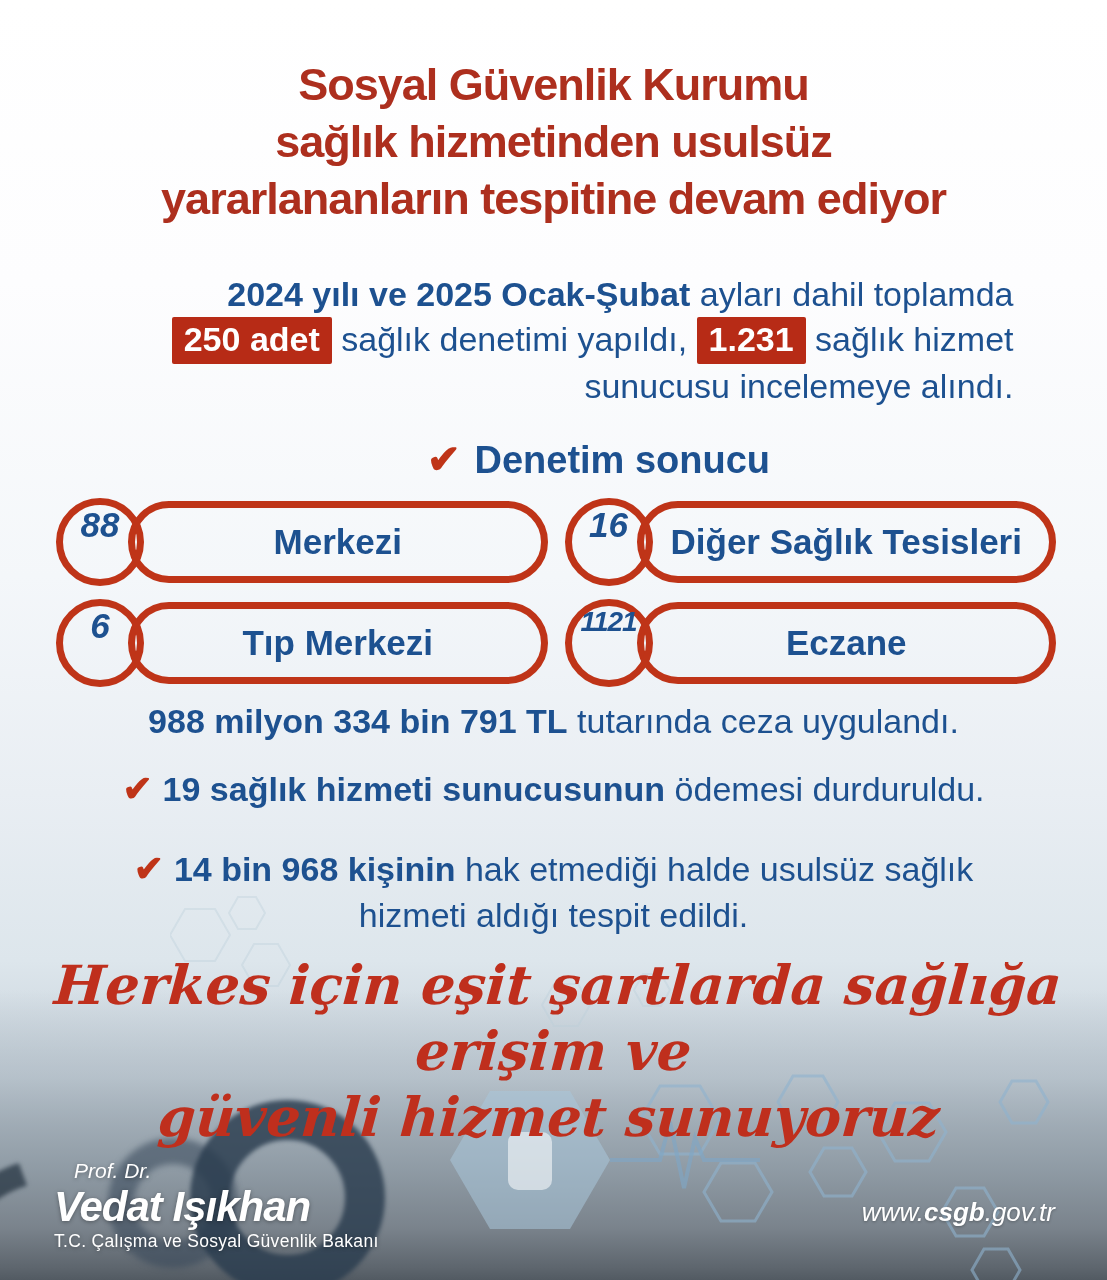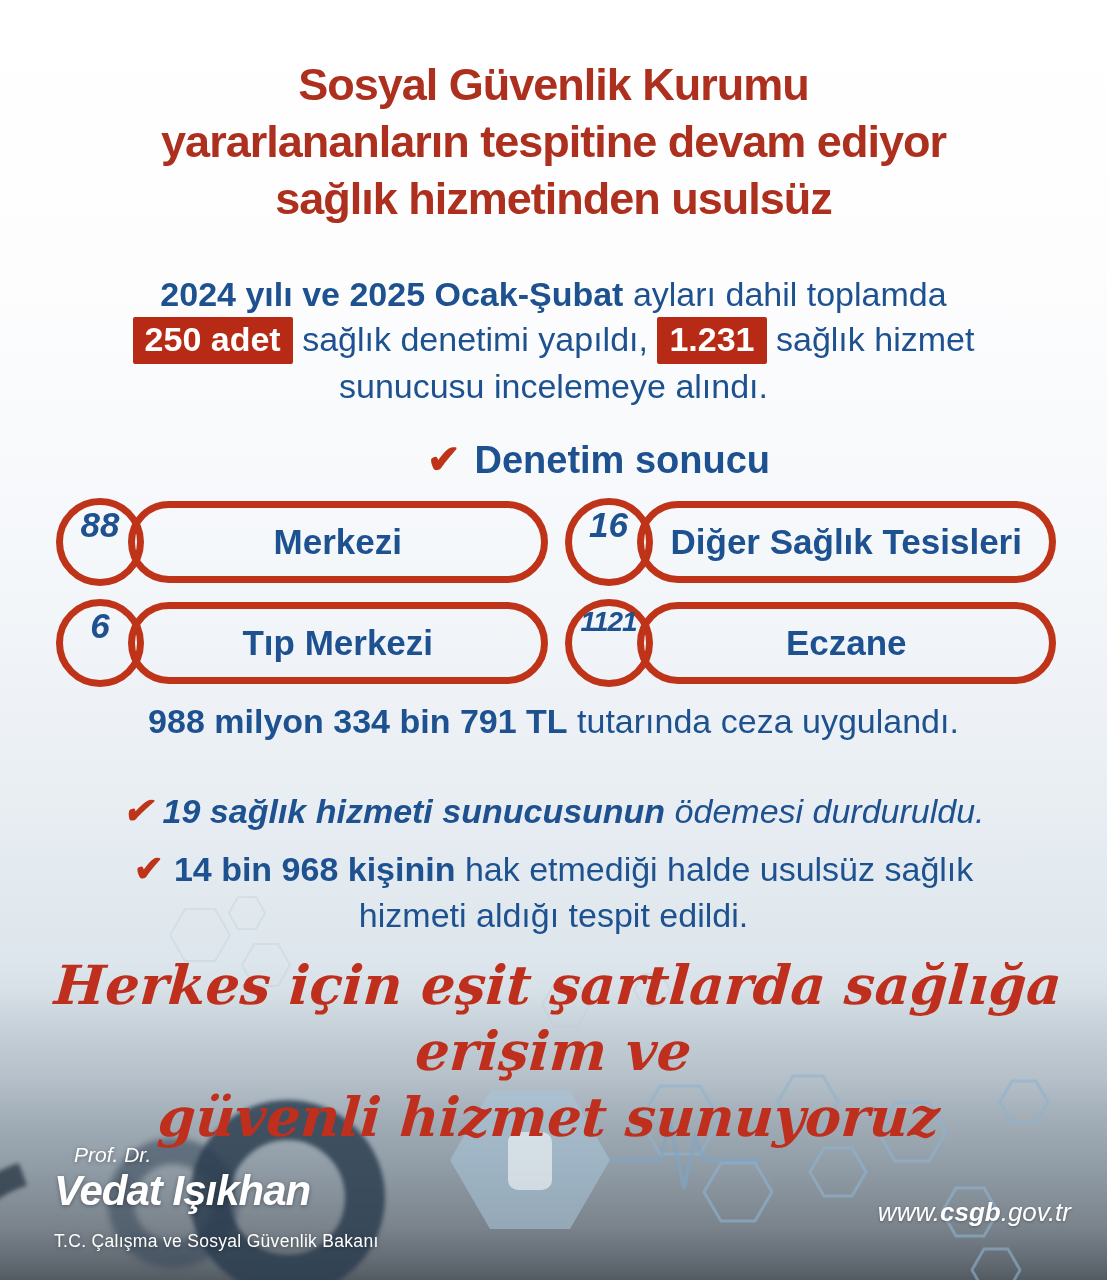--- a/index.html
+++ b/index.html
@@ -22,21 +22,21 @@
   .steth-tube  { position:absolute; left:-70px; top:1160px; width:300px; height:260px;
     border:24px solid rgba(38,52,66,.75); border-radius:50%;
     border-top-color:transparent; border-right-color:transparent;
     transform:rotate(25deg); filter:blur(2px); }
   .faint-hexes { position:absolute; left:170px; top:895px; opacity:.5; }
 
   
   .title { position:absolute; top:56px; width:100%; text-align:center;
     color:#ad2f1e; font-weight:bold; font-size:45px; line-height:57px; letter-spacing:-1px; }
   .intro { position:absolute; top:272px; left:50%; transform:translateX(-50%);
-    width:920px; text-align:center; color:#1d5190; font-size:34px; line-height:45px; }
+    width:920px; text-align:right; color:#1d5190; font-size:34px; line-height:45px; }
   .intro b { font-weight:bold; }
   .hl { display:inline-block; background:#b72b16; color:#ffffff; font-weight:bold;
     padding:0 12px 2px 12px; border-radius:2px; }
 
   .section-heading { position:absolute; top:436px; width:100%; text-align:center;
     color:#1d5190; font-weight:bold; font-size:38px;margin-left:45px; }
   .check { color:#bf3418; font-size:40px; font-weight:bold; margin-right:14px; }
 
   .stats { position:absolute; top:498px; left:56px; width:1000px; }
   .stats-row { display:flex; align-items:center; margin-bottom:13px; }
@@ -51,34 +51,34 @@
     color:#1d5190; font-weight:bold; font-size:35px; }
 
   .penalty { position:absolute; top:702px; width:100%; text-align:center;
     color:#1d5190; font-size:34px; }
   .penalty b { font-weight:bold; }
 
   .bullet { position:absolute; width:100%; text-align:center;
     color:#1d5190; font-size:34px; line-height:46px; }
   .bullet b { font-weight:bold; }
   .bullet .check { font-size:36px; margin-right:10px; }
-  .bullet-1 { top:788px;font-style:italic; }
+  .bullet-1 { top:766px; }
   .bullet-2 { top:846px; left:50%; transform:translateX(-50%); width:880px; }
 
   .slogan { position:absolute; top:952px; width:100%; text-align:center;
     color:#bf2f1d; font-family:"DejaVu Serif", serif; font-style:italic; font-weight:bold;
     font-size:54px; line-height:66px; transform:skewX(-4deg); }
 
   .footer-left { position:absolute; left:54px; bottom:28px; color:#ffffff;
     text-shadow:0 1px 4px rgba(0,0,0,.35); }
   .minister-title { font-style:italic; font-size:21px; margin-left:20px; }
   .minister-name { font-weight:bold; font-style:italic; font-size:42px;
     letter-spacing:-1px; line-height:48px; }
-  .minister-role { font-size:17.5px; letter-spacing:.3px; margin-top:16px; }
-  .website { position:absolute; right:36px; bottom:52px; color:#ffffff;
+  .minister-role { font-size:17.5px; letter-spacing:.3px; margin-top:0; }
+  .website { position:absolute; right:52px; bottom:52px; color:#ffffff;
     font-style:italic; font-size:26px; text-shadow:0 1px 3px rgba(0,0,0,.3); }
   .website b { font-weight:bold; }
 </style>
 </head>
 <body>
 
 <div class="page">
 
   <div class="bg-photo"></div>
 
@@ -109,22 +109,22 @@
       <path d="M230,120 h50 l10,-38 l14,66 l11,-50 l9,22 h56" fill="none" stroke="#7fa6c4" stroke-width="4" opacity="0.65"></path>
     </g>
   </svg>
 
   <div class="steth-tube"></div>
   <div class="steth-ring2"></div>
   <div class="steth-ring"></div>
 
   <header class="title">
     <div>Sosyal Güvenlik Kurumu</div>
+    <div>sağlık hizmetinden usulsüz</div>
     <div>yararlananların tespitine devam ediyor</div>
-    <div>sağlık hizmetinden usulsüz</div>
   </header>
 
   <p class="intro"><b>2024 yılı ve 2025 Ocak-Şubat</b><span> ayları dahil toplamda </span><span class="hl">250 adet</span><span> sağlık denetimi yapıldı, </span><span class="hl">1.231</span><span> sağlık hizmet sunucusu incelemeye alındı.</span></p>
 
   <div class="section-heading">
     <span class="check">✔</span><span>Denetim sonucu</span>
   </div>
 
   <div class="stats">
     <div class="stats-row">

